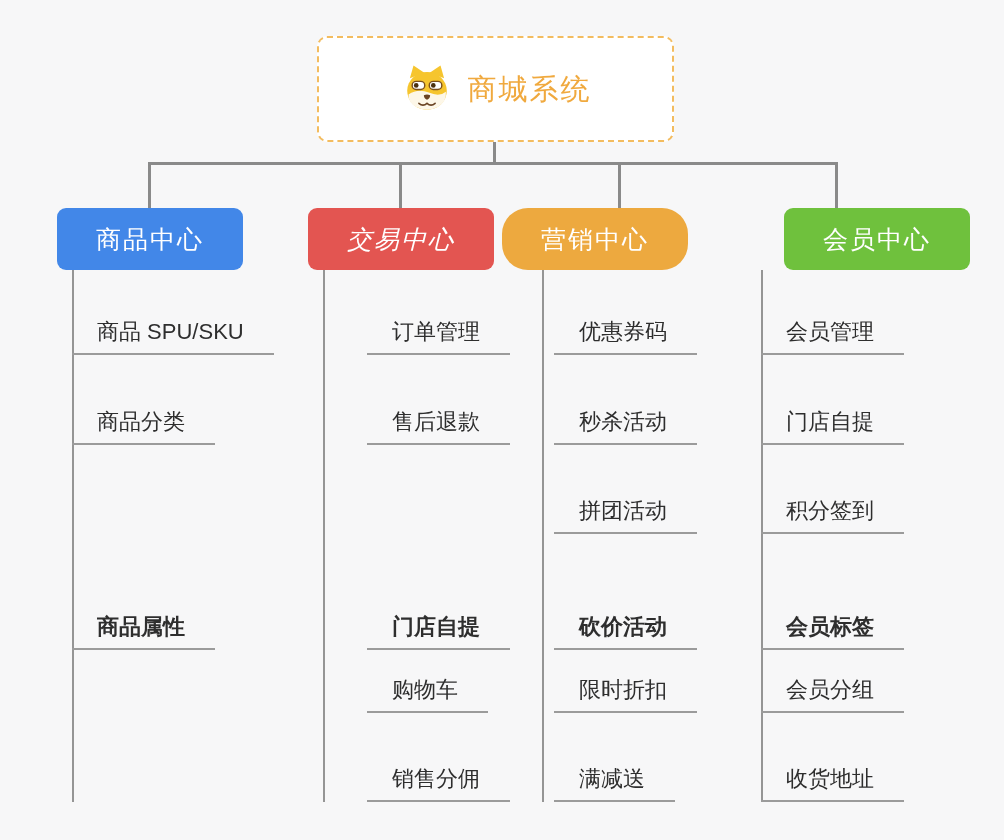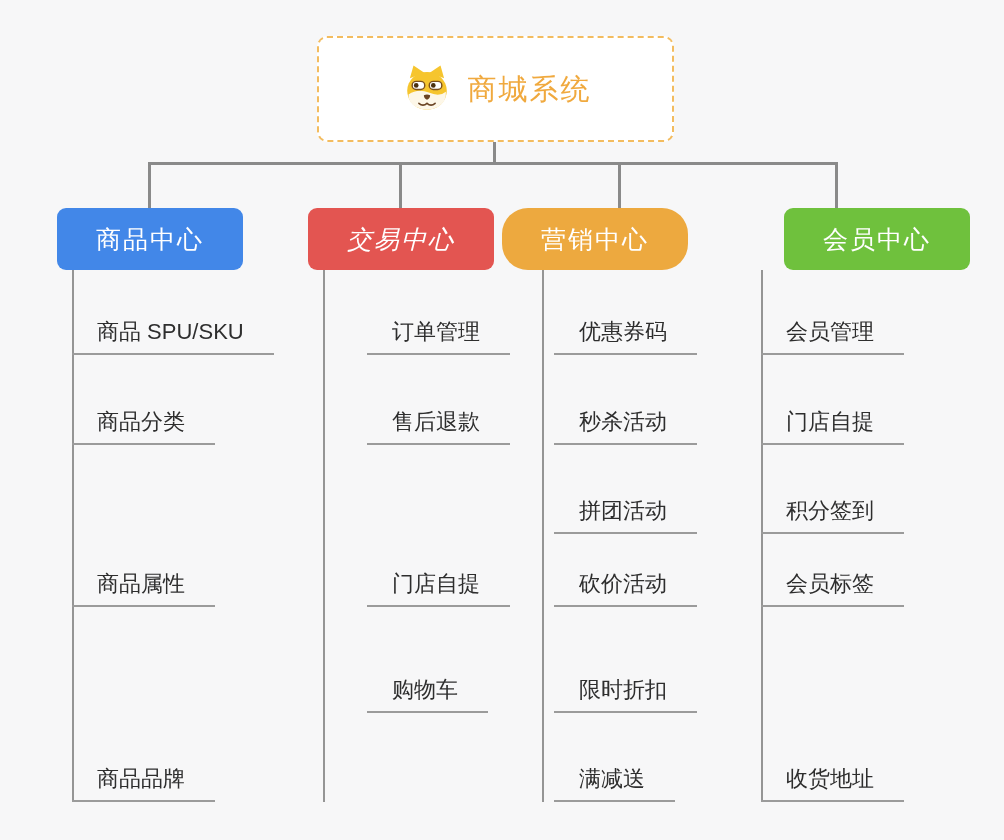--- a/index.html
+++ b/index.html
@@ -88,21 +88,21 @@
     white-space: nowrap;
     cursor: pointer;
   }
   .col1 { left: 72px; }
   .col2 { left: 323px; margin-left: 44px; }
   .col3 { left: 542px; margin-left: 12px; }
   .col4 { left: 761px; }
   .row1 { top: 317px; }
   .row2 { top: 407px; }
   .row3 { top: 496px; }
-  .row4 { top: 569px; }
+  .row4 { top: 612px; font-weight: bold; }
   .row5 { top: 675px; }
   .row6 { top: 764px; }
 </style>
 </head>
 <body>
 
 <div class="stage">
 
   <div class="root-node" style="border-color: rgb(243, 188, 95);">
     <svg class="root-icon" viewBox="0 0 60 60" aria-hidden="true">
@@ -133,33 +133,34 @@
   <div class="branch-box b4" style="background: rgb(111, 193, 61);">会员中心</div>
 
   <div class="spine s1"></div>
   <div class="spine s2"></div>
   <div class="spine s3"></div>
   <div class="spine s4"></div>
 
   <div class="leaf col1 row1">商品 SPU/SKU</div>
   <div class="leaf col1 row2">商品分类</div>
   <div class="leaf col1 row4">商品属性</div>
-  <div class="leaf col1 row6">商品品牌</div>
 
   <div class="leaf col2 row1">订单管理</div>
   <div class="leaf col2 row2">售后退款</div>
   <div class="leaf col2 row4">门店自提</div>
   <div class="leaf col2 row5">购物车</div>
+  <div class="leaf col2 row6">销售分佣</div>
 
   <div class="leaf col3 row1">优惠券码</div>
   <div class="leaf col3 row3">拼团活动</div>
   <div class="leaf col3 row2">秒杀活动</div>
   <div class="leaf col3 row4">砍价活动</div>
   <div class="leaf col3 row5">限时折扣</div>
   <div class="leaf col3 row6">满减送</div>
 
   <div class="leaf col4 row1">会员管理</div>
   <div class="leaf col4 row2">门店自提</div>
   <div class="leaf col4 row3">积分签到</div>
   <div class="leaf col4 row4">会员标签</div>
+  <div class="leaf col4 row5">会员分组</div>
   <div class="leaf col4 row6">收货地址</div>
 
 </div>
 
 </body></html>

